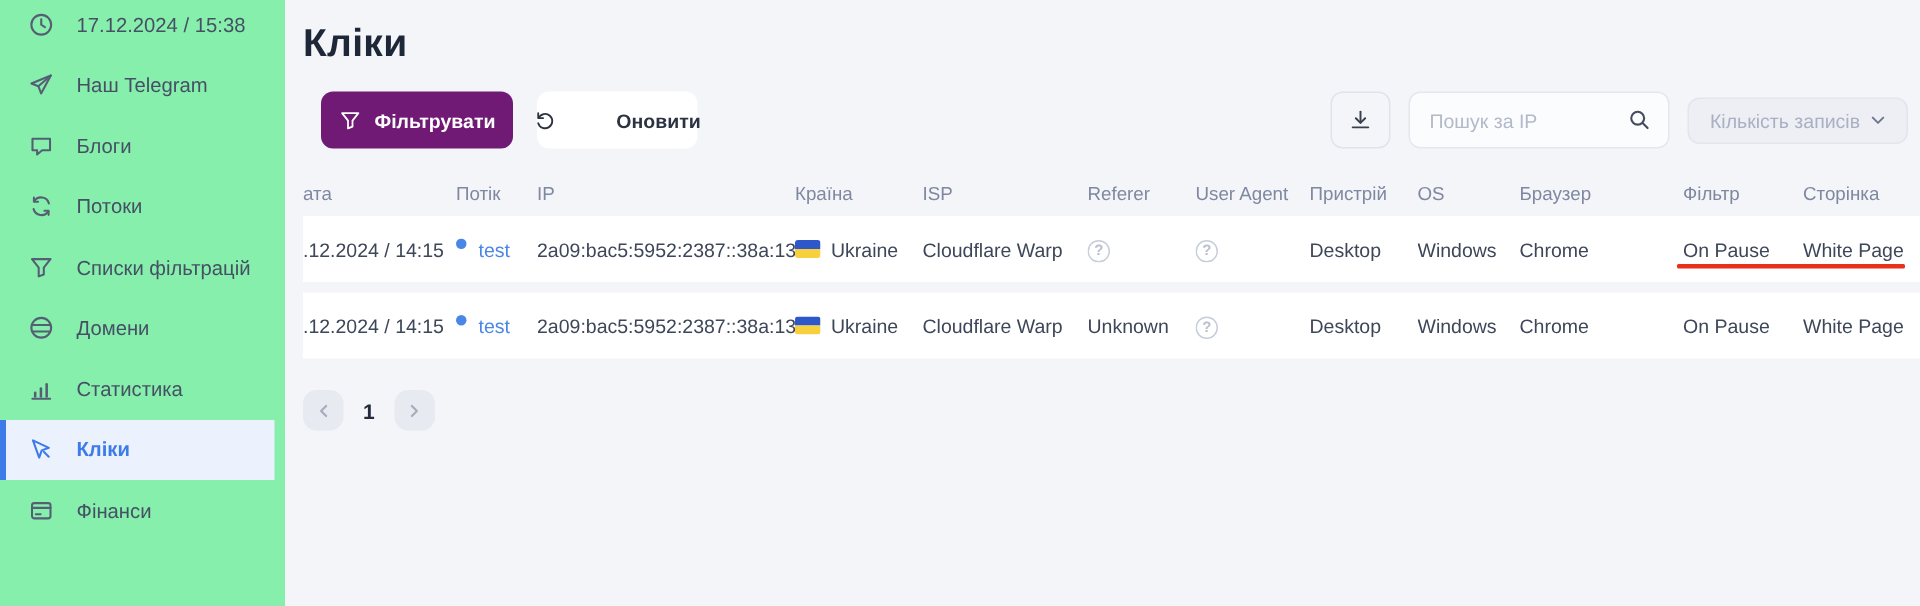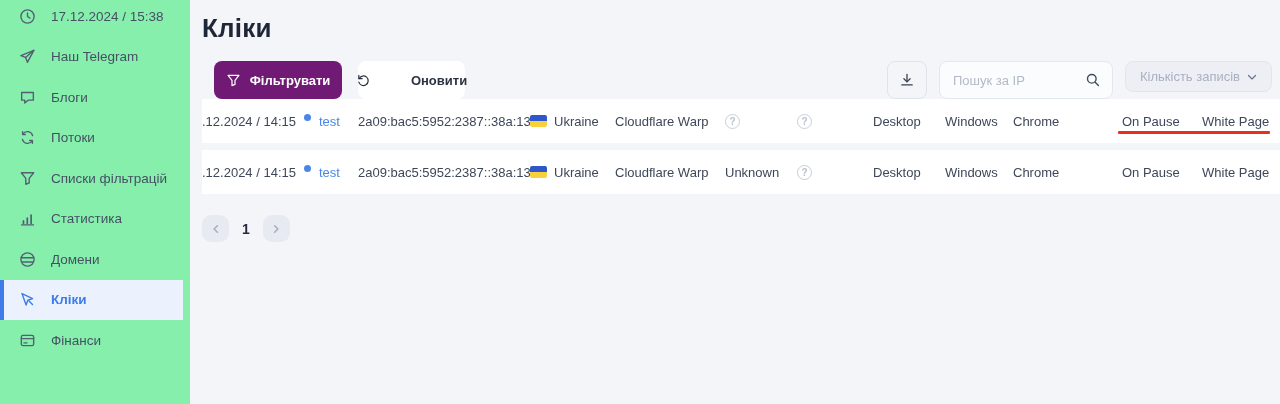--- a/index.html
+++ b/index.html
@@ -36,21 +36,21 @@
   .page-title { margin: 13px 0 0 0; font-size: 26px; font-weight: 700; color: #1e2738; letter-spacing: .2px; }
 
   .controls { display: flex; align-items: center; margin-top: 17px; }
   .btn {
     display: flex; align-items: center; justify-content: center; gap: 9px;
     height: 38px; border-radius: 8px; font-size: 13px; font-weight: 600;
     cursor: pointer; border: none; font-family: inherit;
   }
   .btn-filter { width: 128px; background: #701a75; color: #ffffff; margin-left: 12px; }
   .btn-refresh { width: 107px; background: #ffffff; color: #2b3342; margin-left: 16px; gap: 40px; }
-  .right-controls { margin-left: auto; margin-right: 8px; display: flex; gap: 12px; padding-left: 24px; }
+  .right-controls { margin-left: auto; margin-right: 8px; display: flex; align-items: center; gap: 12px; padding-left: 24px; }
   .icon-btn {
     width: 40px; height: 38px; border: 1px solid #dfe3ec; border-radius: 8px;
     background: transparent; display: flex; align-items: center; justify-content: center;
     color: #39414f; cursor: pointer;
   }
   .search-wrap { position: relative; }
   .search-input {
     width: 174px; height: 38px; border: 1px solid #e4e7ee; border-radius: 8px;
     background: #fbfcfe; padding: 0 36px 0 13px; font-size: 13px; color: #3e4759; font-family: inherit;
   }
@@ -146,39 +146,39 @@
         <span class="ico">
           <svg viewBox="0 0 16 16" width="17" height="17" fill="none" stroke="currentColor" stroke-width="1.3" stroke-linecap="round" stroke-linejoin="round">
               <path d="M2.2 2.6h11.6L9.6 7.9v4.3l-3.2 1.2V7.9L2.2 2.6z"></path>
             </svg>
         </span>
         <span>Списки фільтрацій</span>
       </li>
 
       <li>
         <span class="ico">
+          <svg viewBox="0 0 16 16" width="17" height="17" fill="none" stroke="currentColor" stroke-width="1.3" stroke-linecap="round" stroke-linejoin="round">
+              <circle cx="8" cy="8" r="6.2"></circle>
+              <path d="M2.4 6.3h11.2"></path>
+              <path d="M3.1 10.4h9.8"></path>
+            </svg>
+        </span>
+        <span>Домени</span>
+      </li>
+
+      <li>
+        <span class="ico">
           <svg viewBox="0 0 16 16" width="17" height="17" fill="none" stroke="currentColor" stroke-width="1.6" stroke-linecap="round" stroke-linejoin="round">
               <path d="M4.2 12.6v-2.4"></path>
               <path d="M7.8 12.6V7.6"></path>
               <path d="M11.4 12.6V4.9"></path>
               <path d="M2.4 14h11.2" stroke-width="1.3"></path>
             </svg>
         </span>
         <span>Статистика</span>
-      </li>
-
-      <li>
-        <span class="ico">
-          <svg viewBox="0 0 16 16" width="17" height="17" fill="none" stroke="currentColor" stroke-width="1.3" stroke-linecap="round" stroke-linejoin="round">
-              <circle cx="8" cy="8" r="6.2"></circle>
-              <path d="M2.4 6.3h11.2"></path>
-              <path d="M3.1 10.4h9.8"></path>
-            </svg>
-        </span>
-        <span>Домени</span>
       </li>
 
       <li class="active">
         <span class="ico">
           <svg viewBox="0 0 16 16" width="17" height="17" fill="none" stroke="currentColor" stroke-width="1.3" stroke-linecap="round" stroke-linejoin="round">
               <path d="M2.8 2.4l3.9 10.8 1.6-4.5 4.5-1.6L2.8 2.4z"></path>
               <path d="M9.6 9.6l3.1 3.1"></path>
             </svg>
         </span>
         <span>Кліки</span>
@@ -247,20 +247,34 @@
           <span>Кількість записів</span>
           <span class="chev">
             <svg viewBox="0 0 16 16" width="14" height="14" fill="none" stroke="currentColor" stroke-width="1.5" stroke-linecap="round" stroke-linejoin="round">
                 <path d="M4 6.2l4 4 4-4"></path>
               </svg>
           </span>
         </div>
       </div>
     </div>
 
+    <div class="grid thead">
+      <div class="cell">ата</div>
+      <div class="cell">Потік</div>
+      <div class="cell">IP</div>
+      <div class="cell">Країна</div>
+      <div class="cell">ISP</div>
+      <div class="cell">Referer</div>
+      <div class="cell">User Agent</div>
+      <div class="cell">Пристрій</div>
+      <div class="cell">OS</div>
+      <div class="cell">Браузер</div>
+      <div class="cell">Фільтр</div>
+      <div class="cell">Сторінка</div>
+    </div>
 
     <div class="grid trow">
       <div class="cell">.12.2024 / 14:15</div>
       <div class="cell flow-cell">
         <span class="dot"></span>
         <a class="flow-link">test</a>
       </div>
       <div class="cell">2a09:bac5:5952:2387::38a:13</div>
       <div class="cell country-cell">
         <span class="flag">

